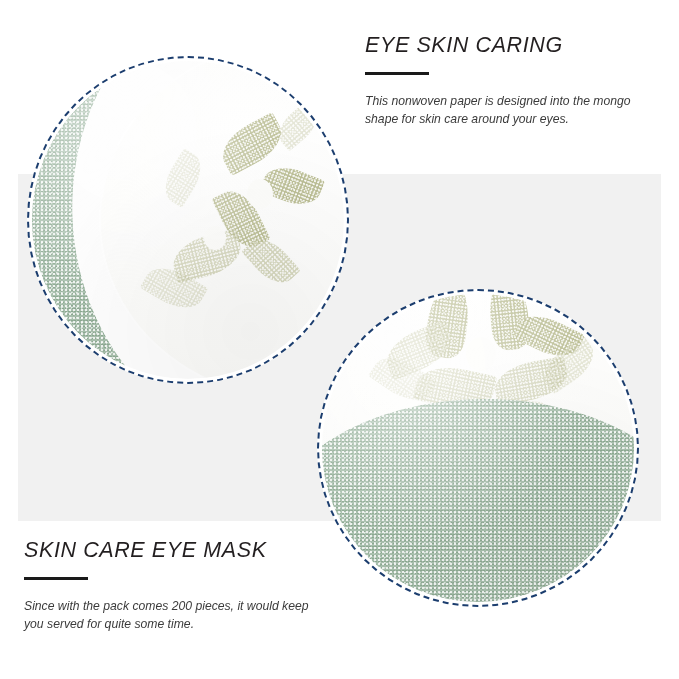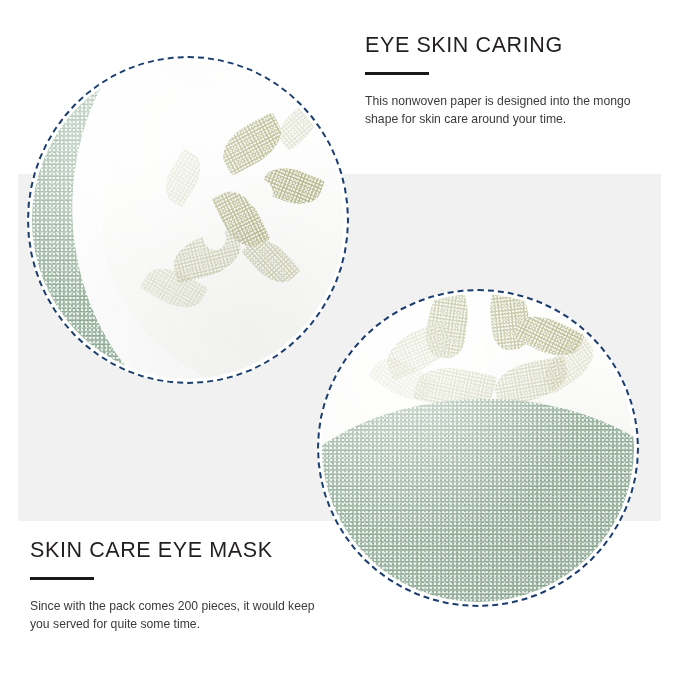--- a/index.html
+++ b/index.html
@@ -11,20 +11,21 @@
     font-family: "Liberation Sans", sans-serif;
     -webkit-font-smoothing: antialiased;
   }
 
   .canvas {
     position: relative;
     width: 664px;
     height: 679px;
     background: #ffffff;
     overflow: hidden;
+    font-style: italic;
   }
 
   
   .backdrop-panel {
     position: absolute;
     left: 18px;
     top: 174px;
     width: 643px;
     height: 347px;
     background: #f1f1f1;
@@ -33,21 +34,21 @@
   
   .text-block {
     position: absolute;
   }
   .text-block.top-right {
     left: 365px;
     top: 33px;
     width: 282px;
   }
   .text-block.bottom-left {
-    left: 30px;
+    left: 24px;
     top: 538px;
     width: 290px;
   }
 
   .headline {
     font-size: 21.5px;
     letter-spacing: 0.6px;
     color: #231f20;
     font-weight: 400;
     line-height: 1.15;
@@ -233,21 +234,21 @@
 
       <div class="fabric-band c2-band"></div>
 
       <div class="lens-sheen"></div>
     </div>
   </div>
 
   <div class="text-block top-right">
     <h2 class="headline">EYE SKIN CARING</h2>
     <div class="rule"></div>
-    <p class="body-copy">This nonwoven paper is designed into the mongo shape for skin care around your time.</p>
+    <p class="body-copy">This nonwoven paper is designed into the mongo shape for skin care around your eyes.</p>
   </div>
 
   <div class="text-block bottom-left">
     <h2 class="headline">SKIN CARE EYE MASK</h2>
     <div class="rule"></div>
     <p class="body-copy">Since with the pack comes 200 pieces, it would keep you served for quite some time.</p>
   </div>
 
 </div>
 

